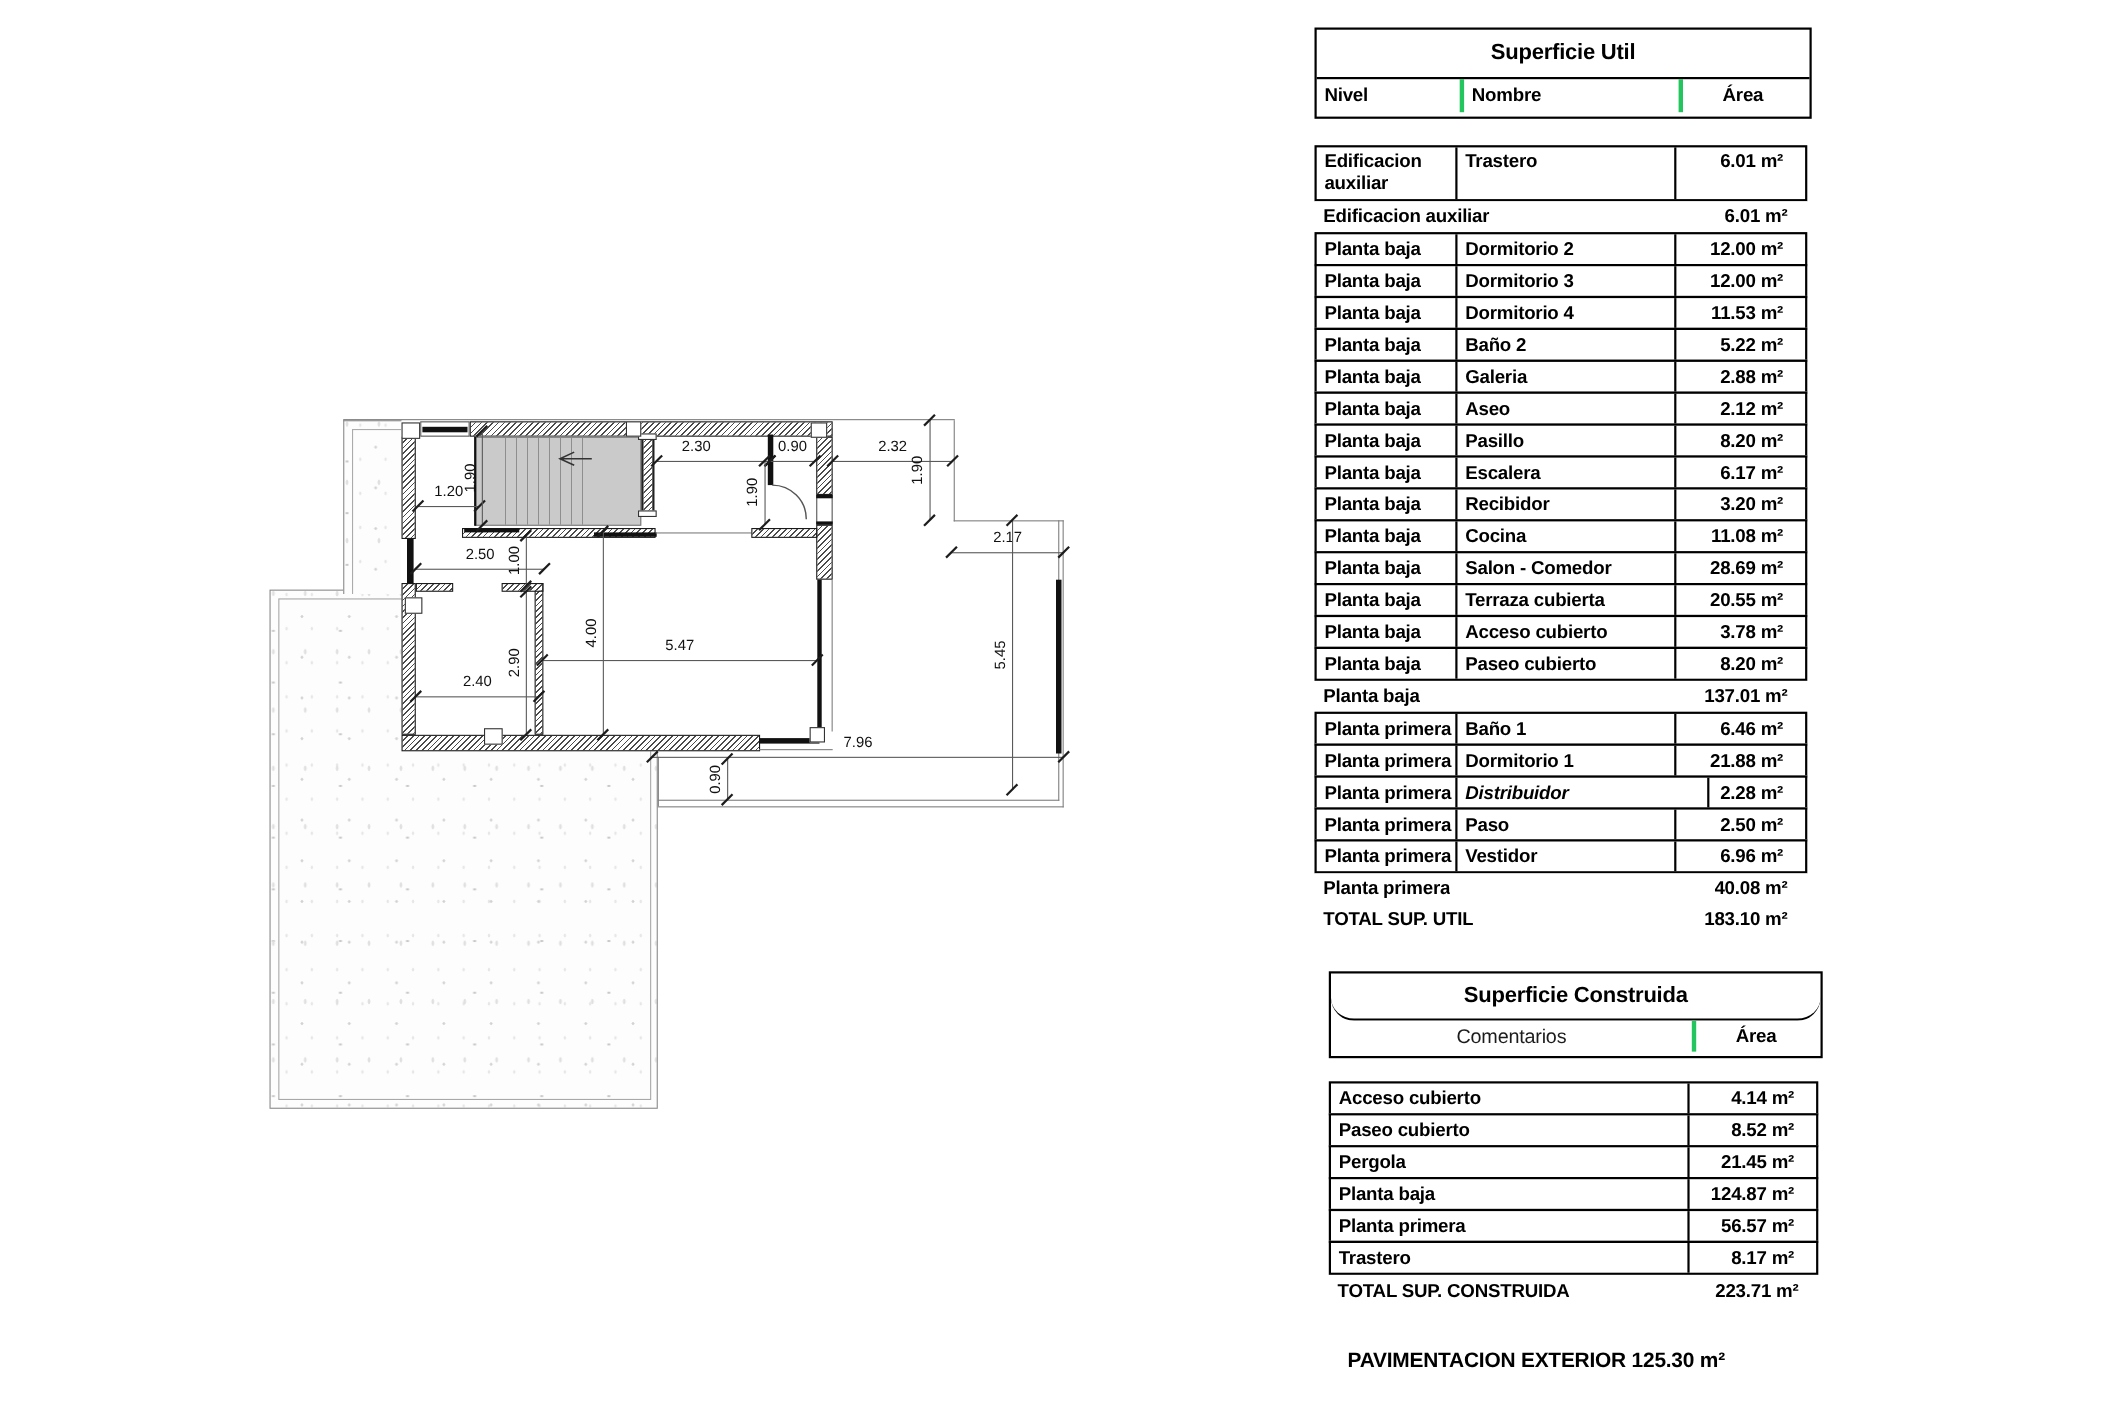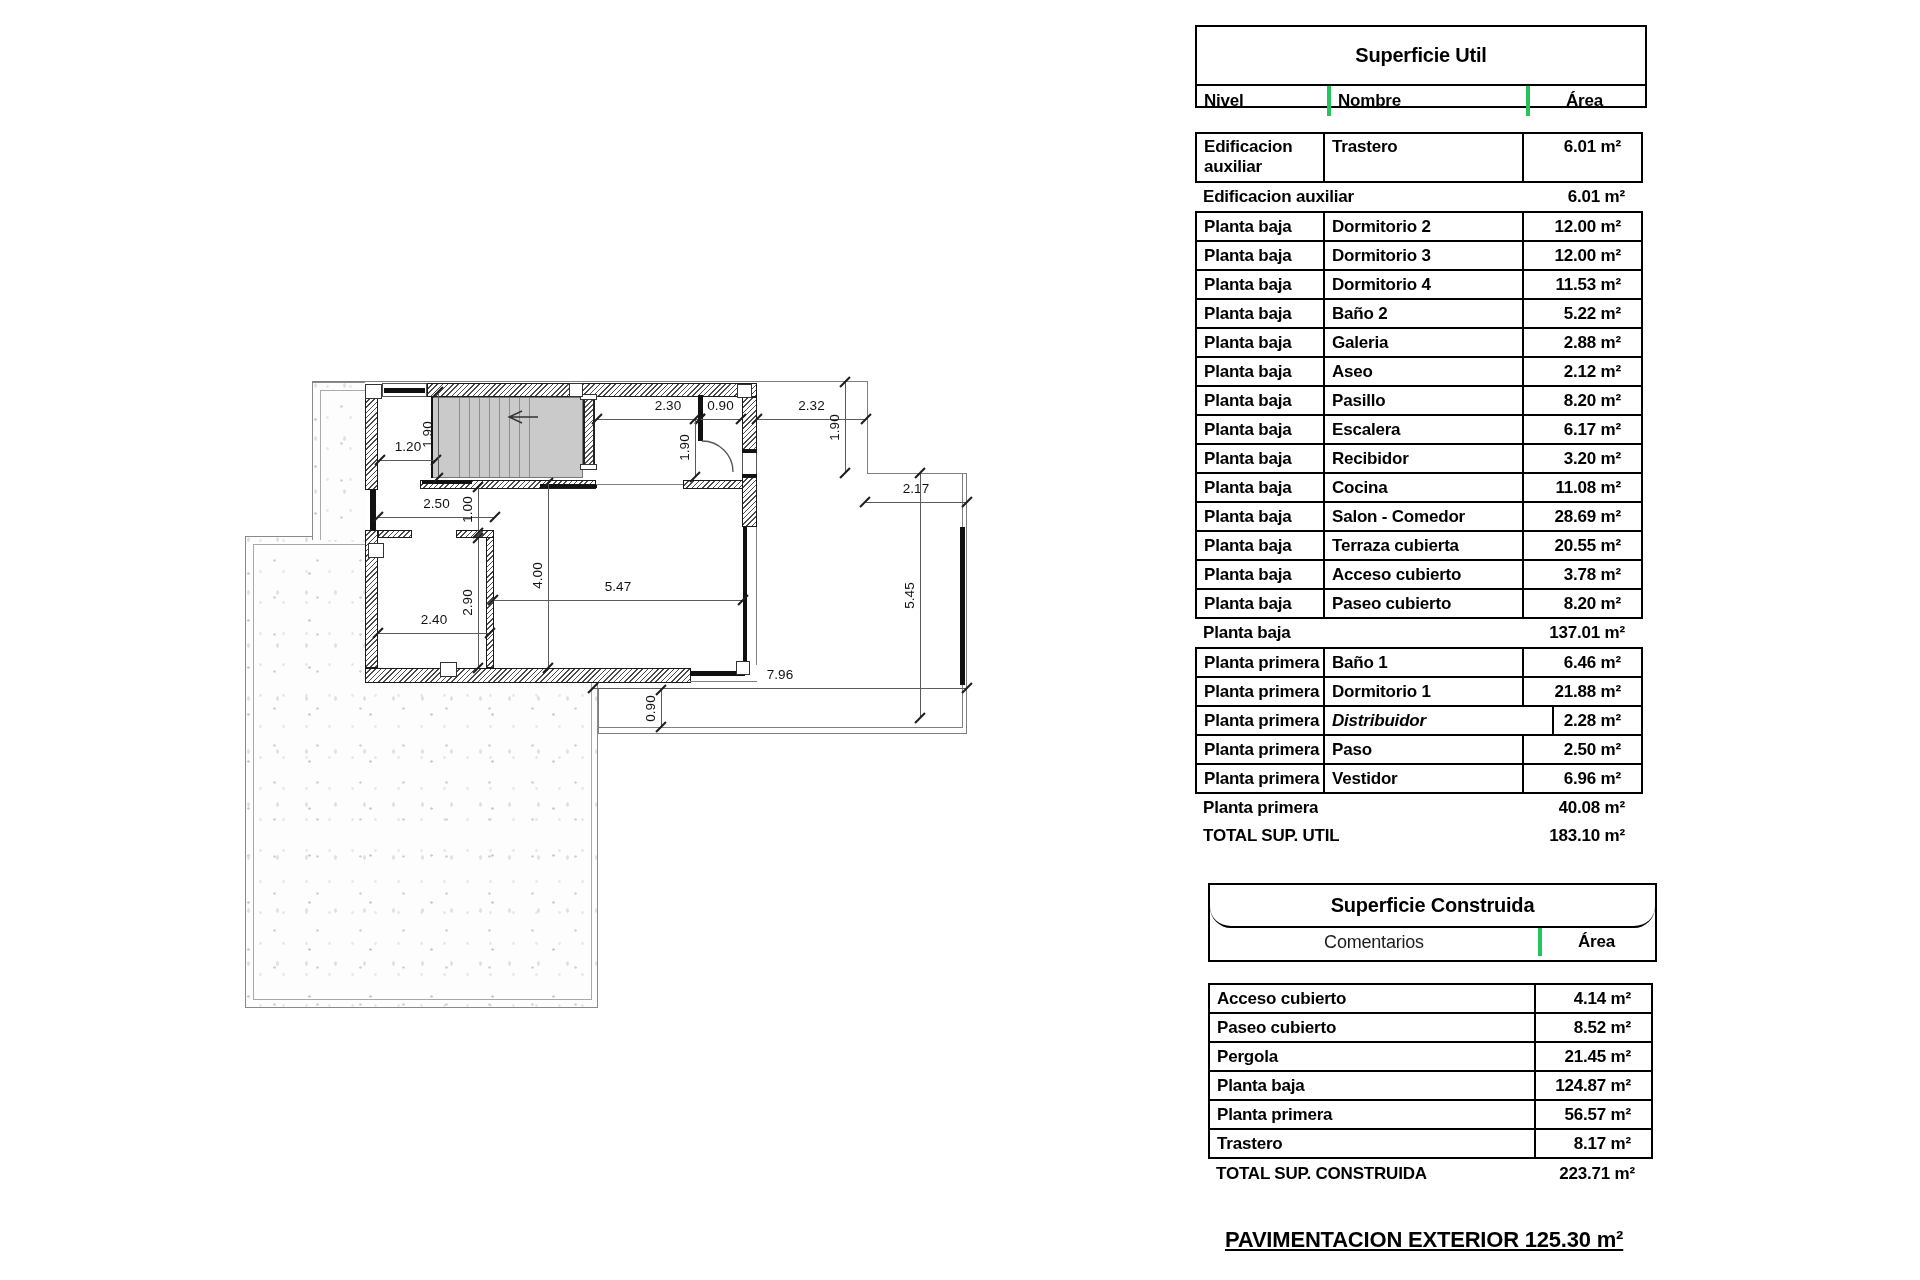--- a/index.html
+++ b/index.html
@@ -48,21 +48,21 @@
         font-size:17px;letter-spacing:-0.2px;background:#fff;}
   .trow.item{border:2px solid #000;}
   .trow.pull{margin-top:-2px;}
   .tcell{display:flex;align-items:center;box-sizing:border-box;height:100%;overflow:hidden;}
   .tcell.right{justify-content:flex-end;padding-right:20px;}
   .tcell.bdr{border-right:2px solid #000;}
   .tcell.pl{padding-left:7px;}
   .trow.tall .tcell{align-items:flex-start;padding-top:3px;line-height:20px;}
   .trow.flat .s-label{padding-left:8px;}
   .trow.flat .s-area{margin-left:auto;padding-right:18px;}
-  .note{position:absolute;font-weight:bold;font-size:22px;letter-spacing:-0.2px;text-decoration:underline;}
+  .note{position:absolute;font-weight:bold;font-size:19px;letter-spacing:-0.2px;}
 </style>
 </head>
 <body>
 
 <div class="page">
 
   <div class="abs" style="left:0;top:0;width:1050px;height:1100px;">
 
     <div class="abs speckle patio-outer" style="left:245px;top:536px;width:353px;height:472px;"></div>
     <div class="abs patio-inner" style="left:253px;top:544px;width:339px;height:456px;"></div>
@@ -124,21 +124,21 @@
 
     <svg style="position:absolute;left:0;top:0;width:1050px;height:1100px;" viewBox="0 0 1050 1100">
       <path d="M 702 441 A 31 31 0 0 1 733 472" fill="none" stroke="#555" stroke-width="1.3"></path>
       <path d="M 538 417 L 510 417 M 522 411 L 509 417 L 522 423" fill="none" stroke="#333" stroke-width="1.4"></path>
     </svg>
 
     <div class="abs" id="dims" style="left:0;top:0;width:1050px;height:1100px;">
         <div class="dim-line" style="left: 597px; top: 419px; width: 103px; height: 1px;"></div>
         <div class="tick" style="left: 590px; top: 418px;"></div>
         <div class="tick" style="left: 693px; top: 418px;"></div>
-        <div class="dim-label" style="left: 643px; top: 398px; width: 50px;">2.30</div>
+        <div class="dim-label" style="left: 608px; top: 398px; width: 50px;">2.30</div>
         <div class="dim-line" style="left: 700px; top: 419px; width: 41px; height: 1px;"></div>
         <div class="tick" style="left: 693px; top: 418px;"></div>
         <div class="tick" style="left: 734px; top: 418px;"></div>
         <div class="dim-label" style="left: 695.5px; top: 398px; width: 50px;">0.90</div>
         <div class="dim-line" style="left: 757px; top: 419px; width: 109px; height: 1px;"></div>
         <div class="tick" style="left: 750px; top: 418px;"></div>
         <div class="tick" style="left: 859px; top: 418px;"></div>
         <div class="dim-label" style="left: 786.5px; top: 398px; width: 50px;">2.32</div>
         <div class="dim-line" style="left: 380px; top: 460px; width: 56px; height: 1px;"></div>
         <div class="tick" style="left: 373px; top: 459px;"></div>
@@ -193,21 +193,21 @@
         <div class="tick" style="left: 913px; top: 717px;"></div>
         <div class="dim-label v" style="left: 887px; top: 587.5px; width: 44px;">5.45</div>
         <div class="dim-line" style="left: 661px; top: 690px; width: 1px; height: 37px;"></div>
         <div class="tick" style="left: 654px; top: 689px;"></div>
         <div class="tick" style="left: 654px; top: 726px;"></div>
         <div class="dim-label v" style="left: 628px; top: 700.5px; width: 44px;">0.90</div>
       </div>
   </div>
 
   <div class="tbl-head" style="left:1195px;top:25px;width:448px;height:79px;">
-    <div class="tbl-title" style="height:59px;">Superficie Util</div>
+    <div class="tbl-title" style="height:45px;">Superficie Util</div>
     <div class="tbl-cols" style="height:30px;">
       <div class="hcell pl" style="width:130px;padding-left:7px;">Nivel</div>
       <div class="hcell pl vdiv" style="width:199px;padding-left:7px;">Nombre</div>
       <div class="hcell center vdiv" style="width:113px;">Área</div>
     </div>
   </div>
   <div class="rows-block" id="util-rows" style="left:1195px;top:132px;width:448px;">
       <div class="trow item tall" style="height: 51px;">
         <div class="tcell bdr pl" style="width: 128px;">Edificacion auxiliar</div>
         <div class="tcell bdr pl" style="width: 199px;">Trastero</div>

